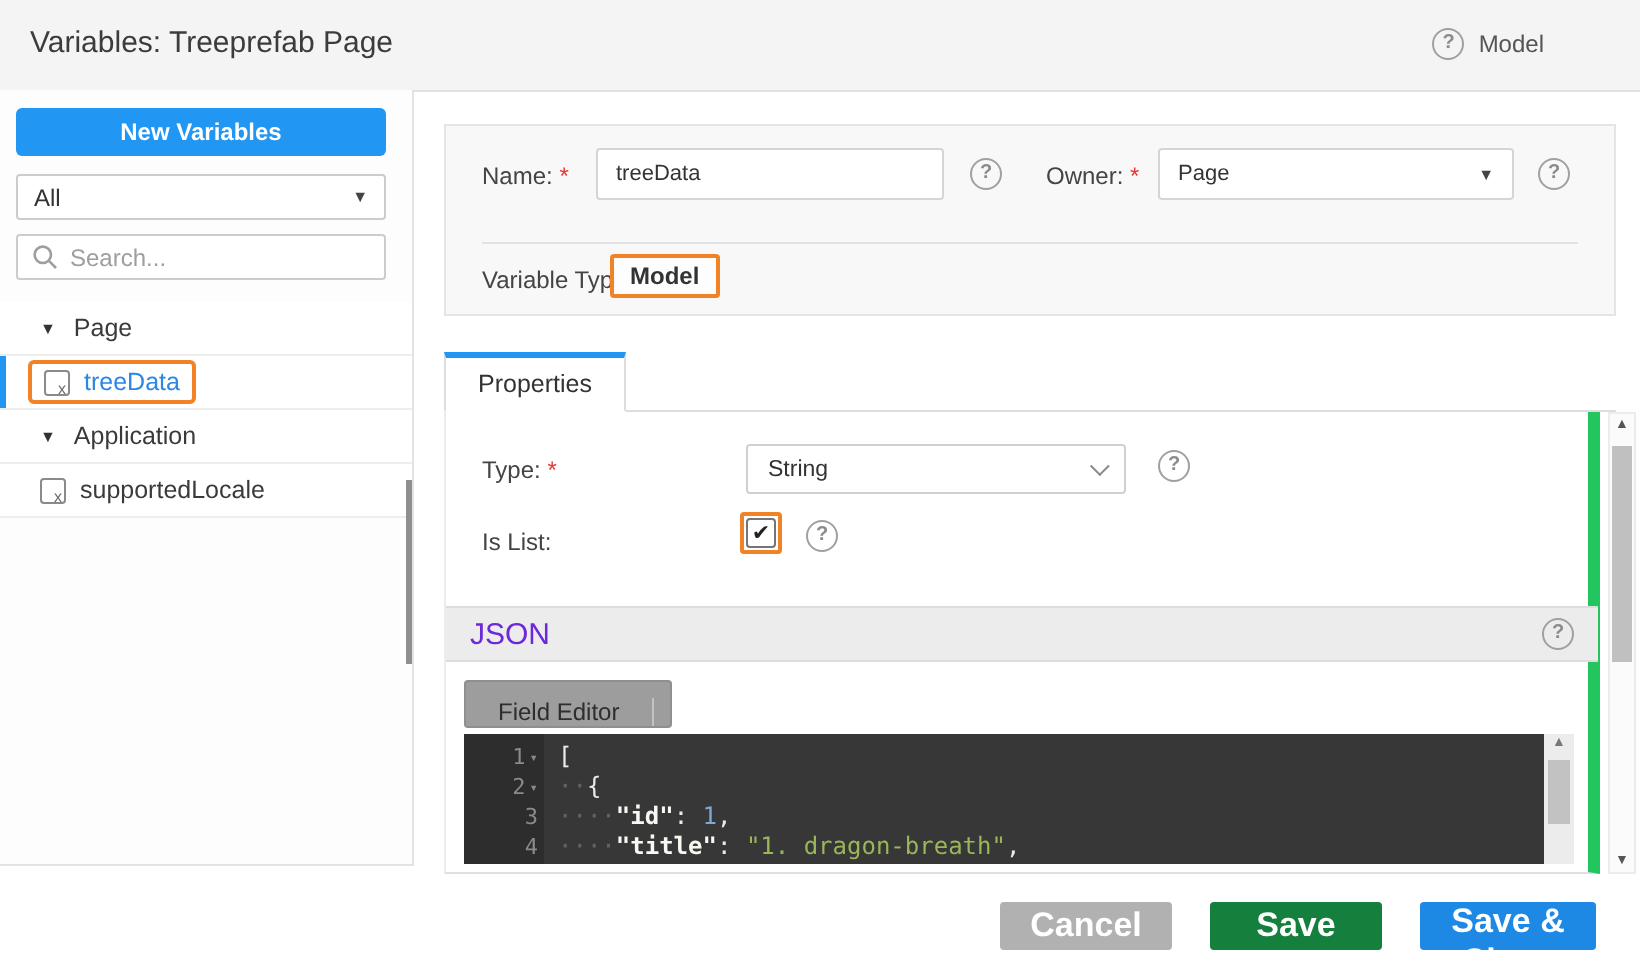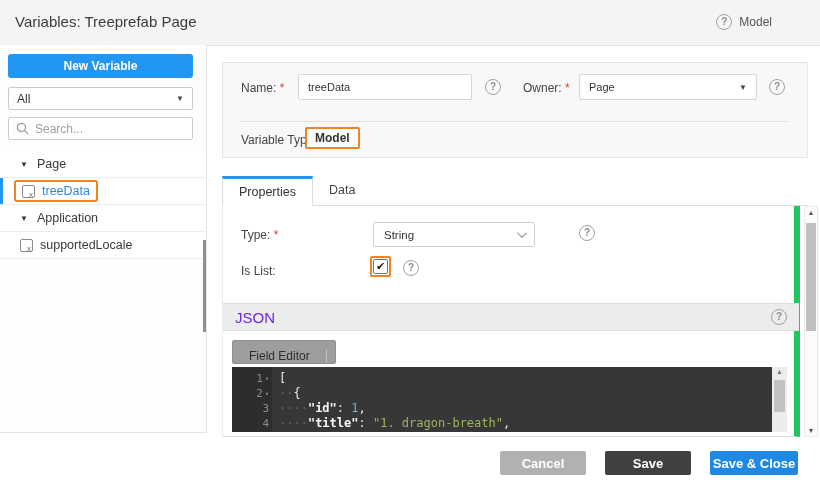--- a/index.html
+++ b/index.html
@@ -53,21 +53,21 @@
   .fb-vt-val { position:absolute; left:82px; top:64px; border:2px solid #ef8326; border-radius:2px; background:#fdfdfd; padding:2px 8px; font-size:12px; font-weight:bold; color:#333; }
 
   
   .tabs { position:absolute; left:222px; top:176px; width:586px; height:30px; border-bottom:1px solid #ddd; display:flex; align-items:flex-end; }
   .tab { height:30px; display:flex; align-items:center; padding:0 16px; font-size:12.5px; color:#444; cursor:pointer; }
   .tab.active { background:#fff; border:1px solid #ddd; border-bottom:1px solid #fff; border-top:3px solid #2196f3; color:#333; margin-bottom:-1px; }
 
   
   .content { position:absolute; left:222px; top:206px; width:578px; height:231px; background:#fff; border-left:1px solid #ececec; border-right:6px solid #22c55e; border-bottom:1px solid #e0e0e0; }
   .pr-type-lbl { position:absolute; left:18px; top:22px; }
-  .pr-type-sel { position:absolute; left:150px; top:16px; width:162px; height:25px; background:#fff; border:1px solid #d0d0d0; border-radius:2px; display:flex; align-items:center; padding:0 10px; font-size:11.5px; color:#333; cursor:pointer; }
+  .pr-type-sel { position:absolute; left:150px; top:16px; width:190px; height:25px; background:#fff; border:1px solid #d0d0d0; border-radius:2px; display:flex; align-items:center; padding:0 10px; font-size:11.5px; color:#333; cursor:pointer; }
   .chev { margin-left:auto; width:7px; height:7px; border-right:1.5px solid #888; border-bottom:1.5px solid #888; transform:rotate(45deg) translateY(-2px); }
   .pr-type-help { position:absolute; left:356px; top:19px; }
   .pr-islist-lbl { position:absolute; left:18px; top:58px; }
   .cb-wrap { position:absolute; left:147px; top:50px; border:2px solid #ef8326; border-radius:2px; padding:1px; background:#fff; cursor:pointer; }
   .cb { width:15px; height:15px; border:1px solid #757575; border-radius:2px; background:#fff; display:flex; align-items:center; justify-content:center; font-size:11px; color:#222; }
   .pr-islist-help { position:absolute; left:180px; top:54px; }
 
   
   .json-hdr { position:absolute; left:0px; top:97px; width:576px; height:28px; background:#ececec; border-top:1px solid #ddd; border-bottom:1px solid #ddd; display:flex; align-items:center; padding:0 12px; }
   .json-title { font-size:15px; color:#6d28d9; }
@@ -96,40 +96,40 @@
   .ed-thumb { position:absolute; top:13px; left:2px; width:11px; height:32px; background:#c2c2c2; cursor:grab; }
 
   
   .pn-scroll { position:absolute; left:804px; top:206px; width:14px; height:231px; background:#fbfbfb; border:1px solid #ececec; }
   .pn-scroll .up { position:absolute; top:2px; left:0; width:12px; text-align:center; font-size:7px; color:#555; cursor:pointer; }
   .pn-scroll .down { position:absolute; bottom:2px; left:0; width:12px; text-align:center; font-size:7px; color:#555; cursor:pointer; }
   .pn-thumb { position:absolute; top:16px; left:1px; width:10px; height:108px; background:#c0c0c0; cursor:grab; }
 
   
   .ftr { position:absolute; left:0; top:437px; width:820px; height:53px; background:#fff; }
-  .fbtn { position:absolute; top:14px; height:24px; border:none; border-radius:2px; color:#fff; font-size:13px; font-weight:bold; font-family:"Liberation Sans",sans-serif; cursor:pointer; }
+  .fbtn { position:absolute; top:14px; height:24px; border:none; border-radius:2px; color:#fff; font-size:17px; font-weight:bold; font-family:"Liberation Sans",sans-serif; cursor:pointer; }
   .fbtn.cancel { left:500px; width:86px; background:#b1b1b1; }
-  .fbtn.save { left:605px; width:86px; background:#404040; }
+  .fbtn.save { left:605px; width:86px; background:#15803d; }
   .fbtn.saveclose { left:710px; width:88px; background:#1e88e5; }
 </style>
 </head>
 <body>
 
 <div class="app">
 
   <div class="hdr">
     <div class="hdr-title">Variables: Treeprefab Page</div>
     <div class="hdr-help">
       <span class="help-ic">?</span>
       <span class="hdr-help-label">Model</span>
     </div>
   </div>
 
   <div class="sb">
-    <button class="btn-newvar">New Variable</button>
+    <button class="btn-newvar">New Variables</button>
     <div class="sb-select">
       <span>All</span>
       <span class="caret">▼</span>
     </div>
     <div class="sb-search">
       <svg width="13" height="13" viewBox="0 0 13 13">
           <circle cx="5.4" cy="5.4" r="4.1" fill="none" stroke="#9e9e9e" stroke-width="1.3"></circle>
           <line x1="8.6" y1="8.6" x2="12" y2="12" stroke="#9e9e9e" stroke-width="1.3"></line>
         </svg>
       <input type="text" placeholder="Search..." style="">
@@ -174,21 +174,20 @@
       <span class="caret">▼</span>
     </div>
     <span class="help-ic fb-help2">?</span>
     <div class="fb-div"></div>
     <div class="lbl fb-vt-lbl">Variable Type:</div>
     <div class="fb-vt-val">Model</div>
   </div>
 
   <div class="tabs">
     <div class="tab active">Properties</div>
-    <div class="tab">Data</div>
   </div>
 
   <div class="content">
     <div class="lbl pr-type-lbl"><span>Type:</span> <span class="req">*</span></div>
     <div class="pr-type-sel">
       <span>String</span>
       <span class="chev"></span>
     </div>
     <span class="help-ic pr-type-help">?</span>
     <div class="lbl pr-islist-lbl">Is List:</div>

